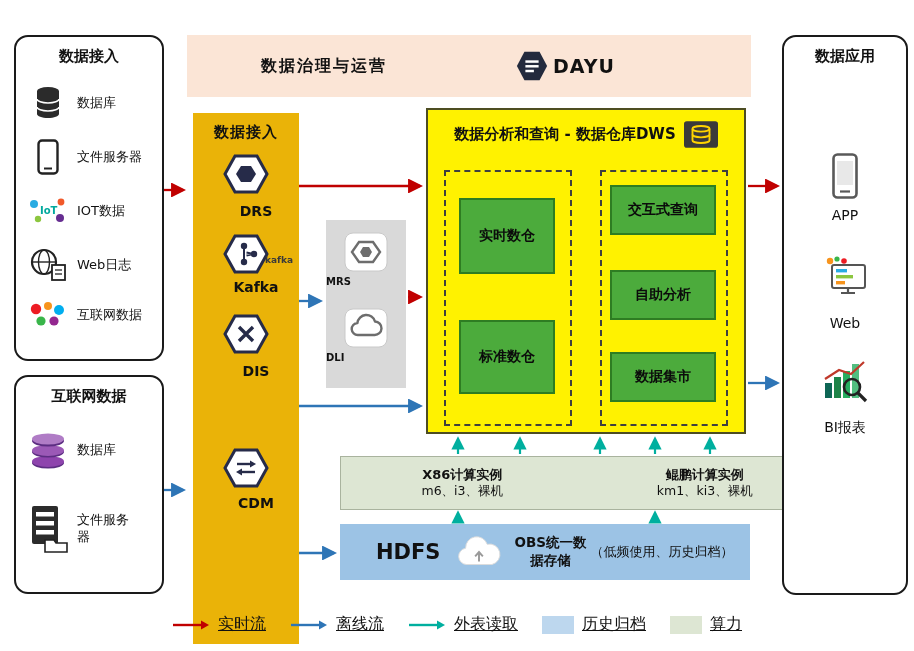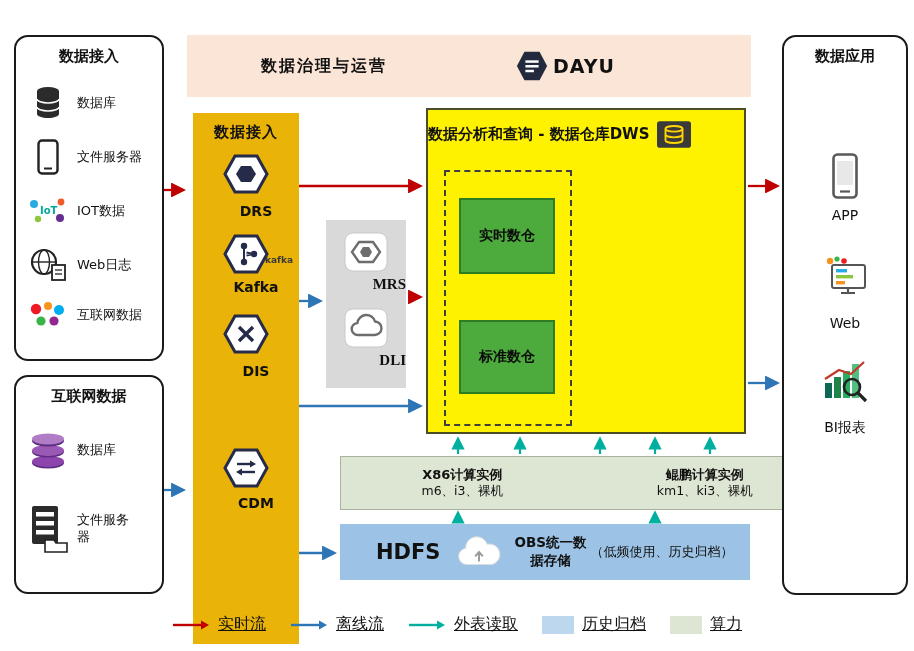--- a/index.html
+++ b/index.html
@@ -25,25 +25,25 @@
   
   .ingest{position:absolute;left:193px;top:113px;width:106px;height:531px;background:#eab308;}
   .ing-title{position:absolute;top:10px;width:100%;text-align:center;font-weight:bold;font-size:15px;letter-spacing:1px;}
   .ing-item{position:absolute;left:0;width:100%;display:flex;justify-content:center;}
   .ing-label{position:absolute;width:100%;text-align:center;font-weight:bold;font-size:14px;padding-left:10px;}
   .kafka-mini{position:absolute;left:72px;top:142px;font-size:9px;font-weight:bold;color:#3a3a3a;}
 
   
   .mrsbox{position:absolute;left:326px;top:220px;width:80px;height:168px;background:#d9d9d9;}
   .tile{position:absolute;left:0;width:100%;display:flex;justify-content:center;}
-  .tile-label{position:absolute;width:100%;text-align:right;font-weight:bold;font-size:15px;font-family:Liberation Serif, serif;}
+  .tile-label{position:absolute;width:100%;text-align:left;font-weight:bold;font-size:10px;}
 
   
   .dws{position:absolute;left:426px;top:108px;width:320px;height:326px;background:#fff200;border:2px solid #4d4d22;box-sizing:border-box;}
-  .dws-title{position:absolute;top:11px;left:0;width:100%;display:flex;justify-content:flex-start;align-items:center;gap:8px;font-weight:bold;font-size:15px;}
+  .dws-title{position:absolute;top:11px;left:0;width:100%;display:flex;justify-content:center;align-items:center;gap:8px;font-weight:bold;font-size:15px;}
   .dashed{position:absolute;border:2px dashed #3f3f3f;}
   .dl{left:16px;top:60px;width:124px;height:252px;}
   .dr{left:172px;top:60px;width:124px;height:252px;}
   .gbox{position:absolute;background:#4cab3c;border:2px solid #2e7d22;box-sizing:border-box;
     display:flex;align-items:center;justify-content:center;font-weight:bold;font-size:14px;color:#0b0b0b;}
   .g-rt{left:13px;top:26px;width:96px;height:76px;}
   .g-std{left:13px;top:148px;width:96px;height:74px;}
   .g-iq{left:8px;top:13px;width:106px;height:50px;}
   .g-sa{left:8px;top:98px;width:106px;height:50px;}
   .g-dm{left:8px;top:180px;width:106px;height:50px;}
@@ -298,20 +298,25 @@
           <path d="M9 14c0 1.7 4 3 9 3s9-1.3 9-3" fill="none" stroke="#ffd400" stroke-width="2"></path>
         </svg>
       </span>
     </div>
 
     <div class="dashed dl">
       <div class="gbox g-std">标准数仓</div>
       <div class="gbox g-rt">实时数仓</div>
     </div>
 
+    <div class="dashed dr">
+      <div class="gbox g-iq">交互式查询</div>
+      <div class="gbox g-sa">自助分析</div>
+      <div class="gbox g-dm">数据集市</div>
+    </div>
   </div>
 
   <div class="compute">
     <div class="comp-half">
       <div class="comp-title">X86计算实例</div>
       <div class="comp-spec">m6、i3、裸机</div>
     </div>
     <div class="comp-half">
       <div class="comp-title">鲲鹏计算实例</div>
       <div class="comp-spec">km1、ki3、裸机</div>

